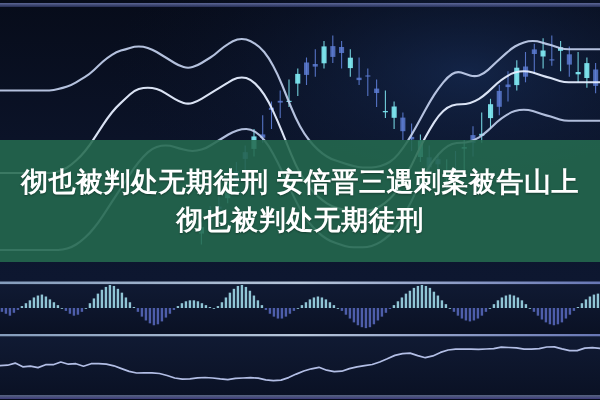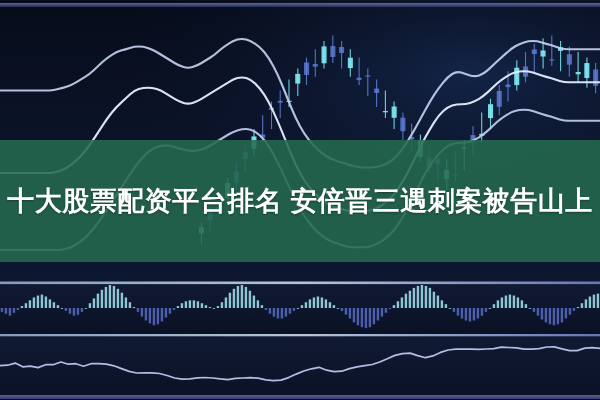--- a/index.html
+++ b/index.html
@@ -358,17 +358,18 @@
 
     <rect x="0" y="336.5" width="600" height="62" fill="url(#panelGrad)"></rect>
     <path id="ind-line" fill="none" stroke="#bcc7ef" stroke-width="1.7" stroke-opacity="0.95" stroke-linejoin="round" stroke-linecap="round" d="M0.0,365.6 L7.6,365.2 L15.2,363.1 L22.8,366.8 L30.4,366.2 L38.0,367.6 L45.6,364.7 L53.2,364.7 L60.8,362.0 L68.4,364.2 L75.9,363.7 L83.5,366.2 L91.1,363.7 L98.7,363.7 L106.3,364.1 L113.9,365.8 L121.5,368.6 L129.1,371.4 L136.7,373.0 L144.3,372.8 L151.9,372.9 L159.5,373.5 L167.1,375.5 L174.7,378.0 L182.3,379.2 L189.9,378.9 L197.5,377.9 L205.1,377.5 L212.7,378.0 L220.3,378.9 L227.8,379.6 L235.4,378.3 L243.0,378.0 L250.6,377.7 L258.2,378.1 L265.8,379.8 L273.4,380.7 L281.0,380.1 L288.6,377.6 L296.2,374.1 L303.8,371.0 L311.4,368.8 L319.0,367.3 L326.6,370.2 L334.2,371.6 L341.8,371.2 L349.4,368.6 L357.0,366.8 L364.6,365.7 L372.2,364.5 L379.7,362.0 L387.3,358.8 L394.9,355.4 L402.5,353.6 L410.1,353.1 L417.7,355.6 L425.3,357.7 L432.9,355.9 L440.5,352.4 L448.1,350.0 L455.7,349.1 L463.3,349.1 L470.9,349.2 L478.5,349.4 L486.1,349.0 L493.7,348.7 L501.3,347.2 L508.9,347.5 L516.5,347.9 L524.1,349.2 L531.6,349.1 L539.2,348.6 L546.8,347.0 L554.4,346.9 L562.0,348.9 L569.6,350.7 L577.2,350.6 L584.8,348.1 L592.4,347.6 L600.0,348.4"></path>
   </svg>
 
   <div id="top-rule"></div>
   <div id="bottom-rule"></div>
 
   <div id="banner">
     <div id="headline">
-      <span class="hl-line">十大股票配资平台排名 安倍晋三遇刺案被告山上</span>
+      <span class="hl-line">彻也被判处无期徒刑 安倍晋三遇刺案被告山上</span>
+      <span class="hl-line">彻也被判处无期徒刑</span>
     </div>
   </div>
 
 </div>
 
 </body></html>

